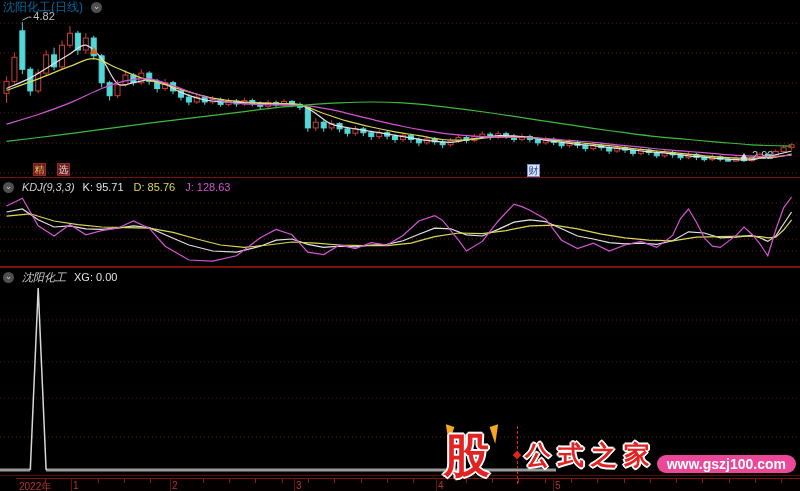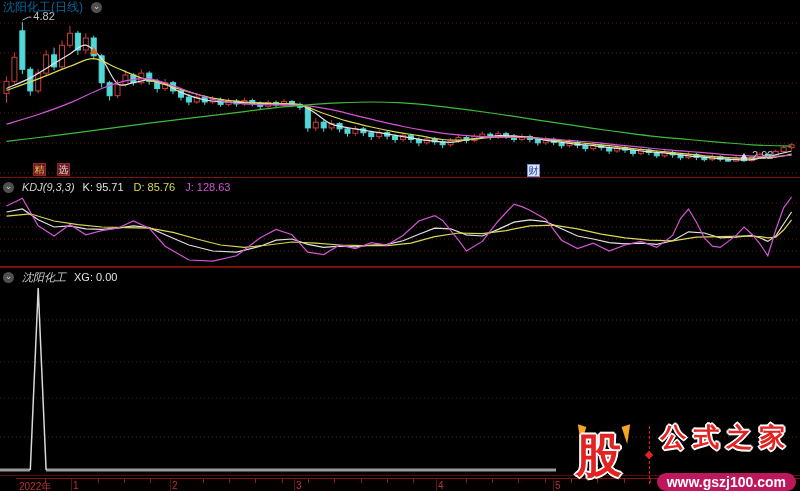--- a/index.html
+++ b/index.html
@@ -25,24 +25,24 @@
   
   .logo{position:absolute;right:4px;bottom:1px;height:70px;display:flex;align-items:center;z-index:6;}
   .gu-wrap{position:relative;width:74px;height:66px;}
   .logo-gu{position:absolute;left:8px;top:10px;font-size:46px;font-weight:bold;color:#e32222;line-height:1;
     text-shadow:-2px 0 0 #fff,2px 0 0 #fff,0 -2px 0 #fff,0 2px 0 #fff,-1px -1px 0 #fff,1px 1px 0 #fff,1px -1px 0 #fff,-1px 1px 0 #fff;}
   .horn{position:absolute;width:0;height:0;}
   .horn-l{left:0;top:2px;border-left:7px solid transparent;border-right:9px solid #f5a623;border-bottom:18px solid transparent;transform:rotate(18deg);}
   .horn-r{right:2px;top:2px;border-right:7px solid transparent;border-left:9px solid #f5a623;border-bottom:18px solid transparent;transform:rotate(-18deg);}
   .logo-div{position:relative;height:58px;border-left:1px dashed #e32222;margin:0 7px;}
   .logo-diamond{position:absolute;left:-3.5px;top:26px;width:6px;height:6px;background:#e32222;transform:rotate(45deg);}
-  .logo-right{display:flex;flex-direction:column;align-items:center;}
+  .logo-right{display:flex;flex-direction:row;align-items:center;}
   .logo-title{font-size:26px;font-weight:bold;color:#e32222;letter-spacing:7px;white-space:nowrap;
     text-shadow:-2px 0 0 #fff,2px 0 0 #fff,0 -2px 0 #fff,0 2px 0 #fff,-1px -1px 0 #fff,1px 1px 0 #fff,1px -1px 0 #fff,-1px 1px 0 #fff;}
-  .logo-url{margin-top:18px;background:#be185d;color:#fff;font-weight:bold;font-size:14px;
+  .logo-url{margin-top:18px;background:#ec4899;color:#fff;font-weight:bold;font-size:14px;
     border-radius:10px;padding:1px 10px;white-space:nowrap;}
 </style>
 </head>
 <body>
 
 <div class="screen">
 
   <svg id="chart" width="800" height="478">
       <line x1="0" y1="23" x2="800" y2="23" stroke="#6b1616" stroke-width="1" stroke-dasharray="1,3"></line>
       <line x1="0" y1="53" x2="800" y2="53" stroke="#6b1616" stroke-width="1" stroke-dasharray="1,3"></line>

